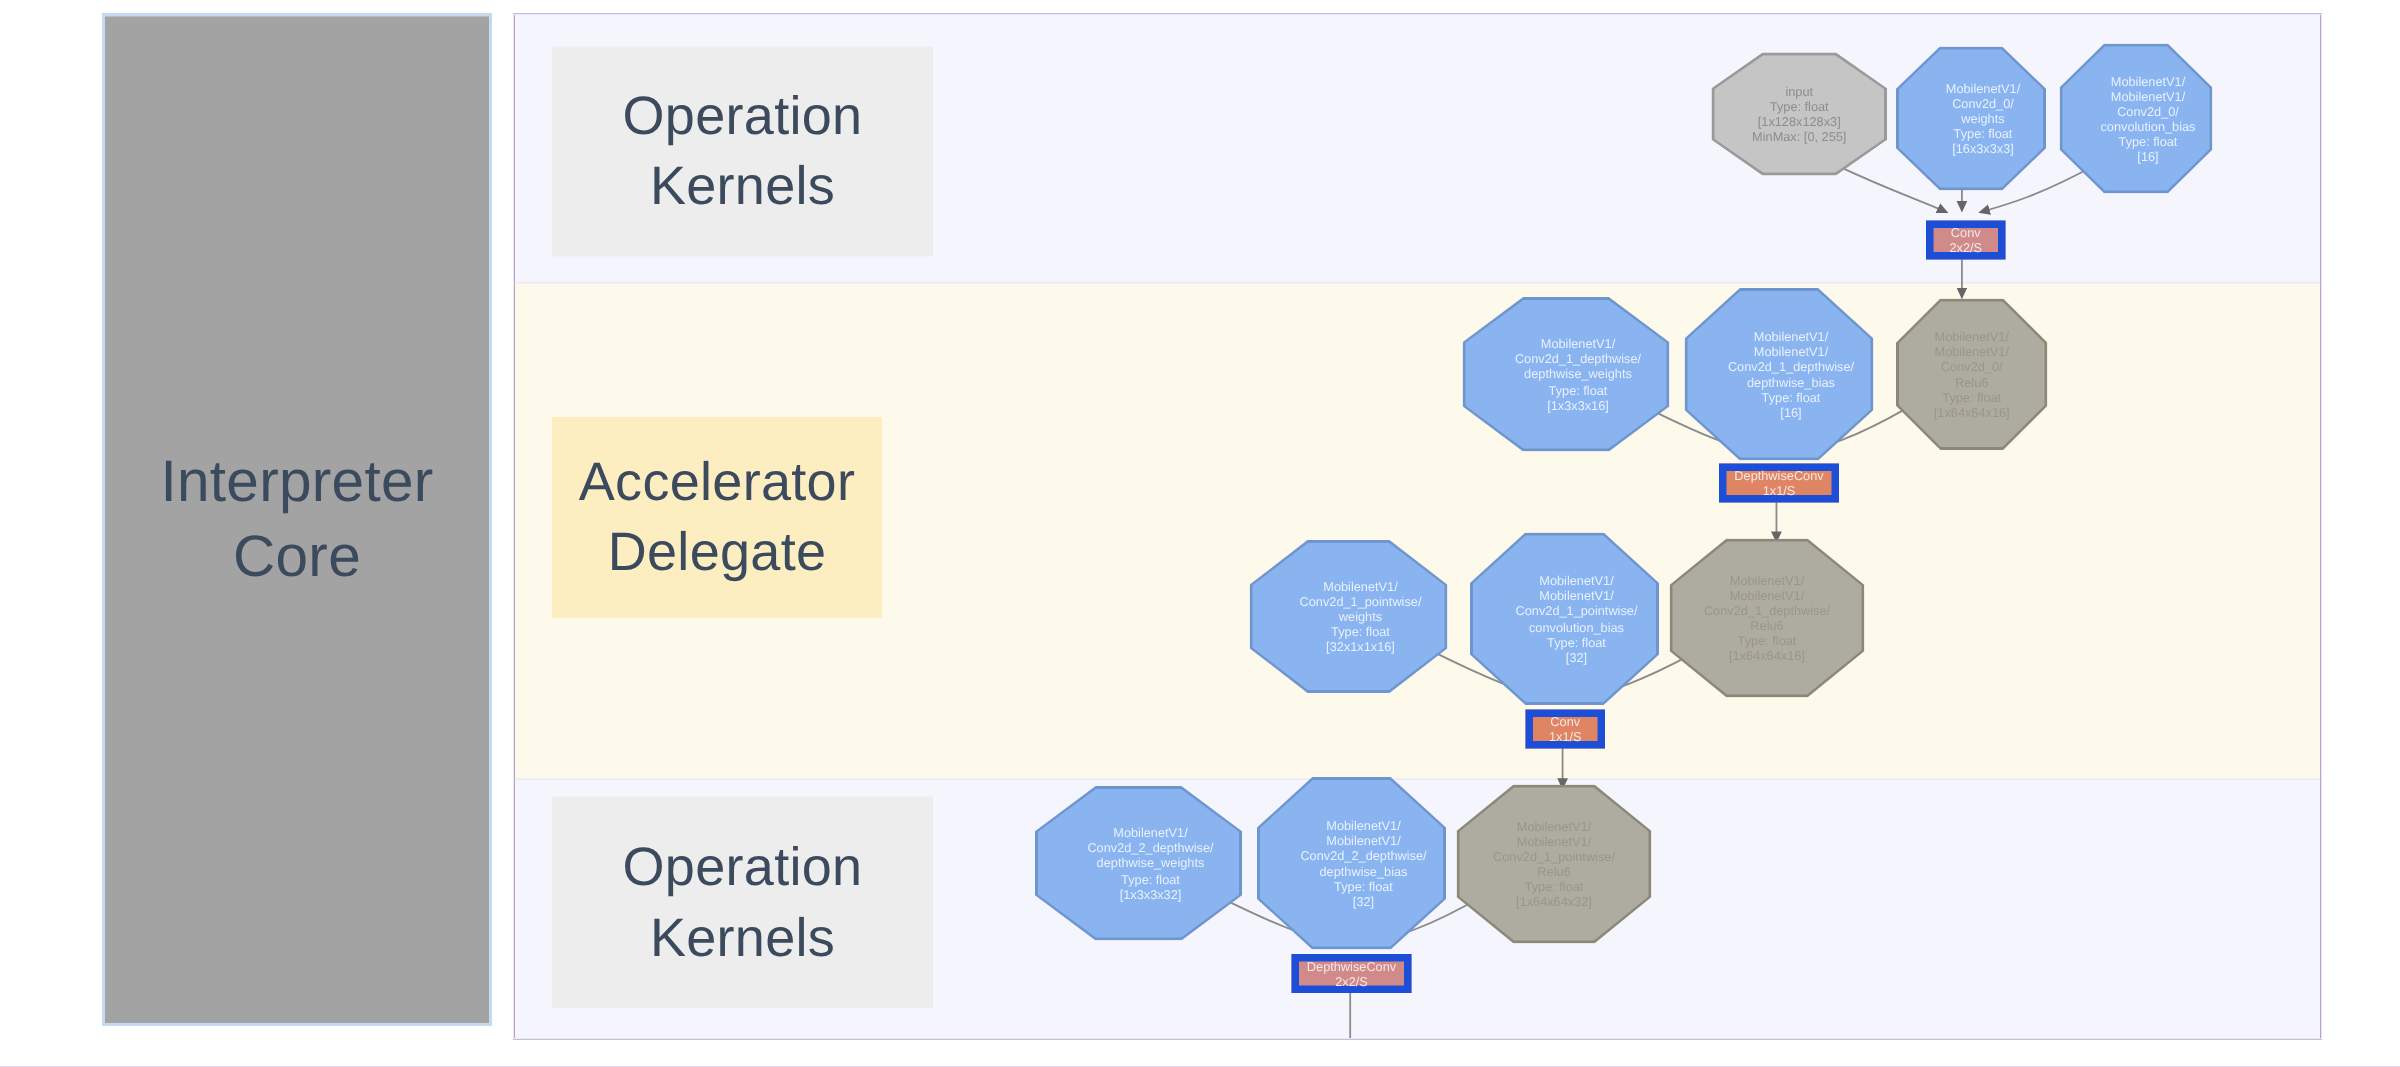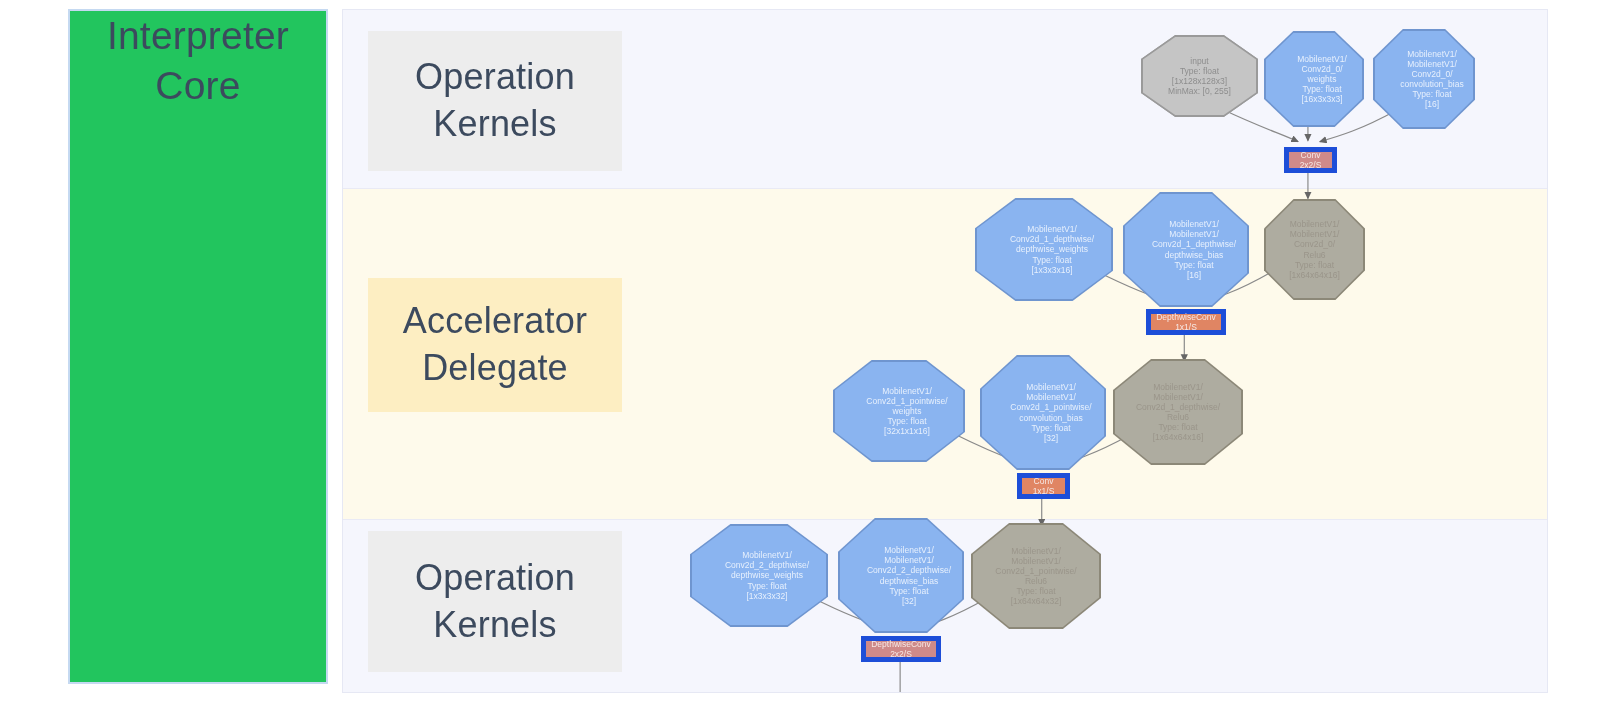--- a/index.html
+++ b/index.html
@@ -16,25 +16,25 @@
     overflow: hidden;
   }
 
   
   #interpreter-panel {
     position: absolute;
     left: 68px;
     top: 9px;
     width: 260px;
     height: 675px;
-    background: #22c55e;
+    background: #a3a3a3;
     border: 2px solid #c5d9f1;
     box-sizing: border-box;
     display: flex;
-    align-items: flex-start;
+    align-items: center;
     justify-content: center;
   }
   #interpreter-panel .big-label {
     font-size: 39px;
     line-height: 1.27;
     color: #3c4a5e;
     text-align: center;
     letter-spacing: 0.2px;
     white-space: pre-line;
   }
@@ -145,21 +145,21 @@
   <div id="diagram-panel">
 
     <div class="band band-ops" style="top:0px;   height:178px;"></div>
     <div class="band band-accel" style="top:178px; height:332px;"></div>
     <div class="band band-ops" style="top:510px; height:174px;"></div>
 
     <div class="band-label ops" style="left:25px; top:21px;  width:254px; height:140px;">
       <span>Operation
 Kernels</span>
     </div>
-    <div class="band-label accel" style="left:25px; top:268px; width:254px; height:134px;">
+    <div class="band-label accel" style="left:25px; top:268px; width:220px; height:134px;">
       <span>Accelerator
 Delegate</span>
     </div>
     <div class="band-label ops" style="left:25px; top:521px; width:254px; height:141px;">
       <span>Operation
 Kernels</span>
     </div>
 
     <svg class="edges" viewBox="0 0 1206 684">
       <defs>

